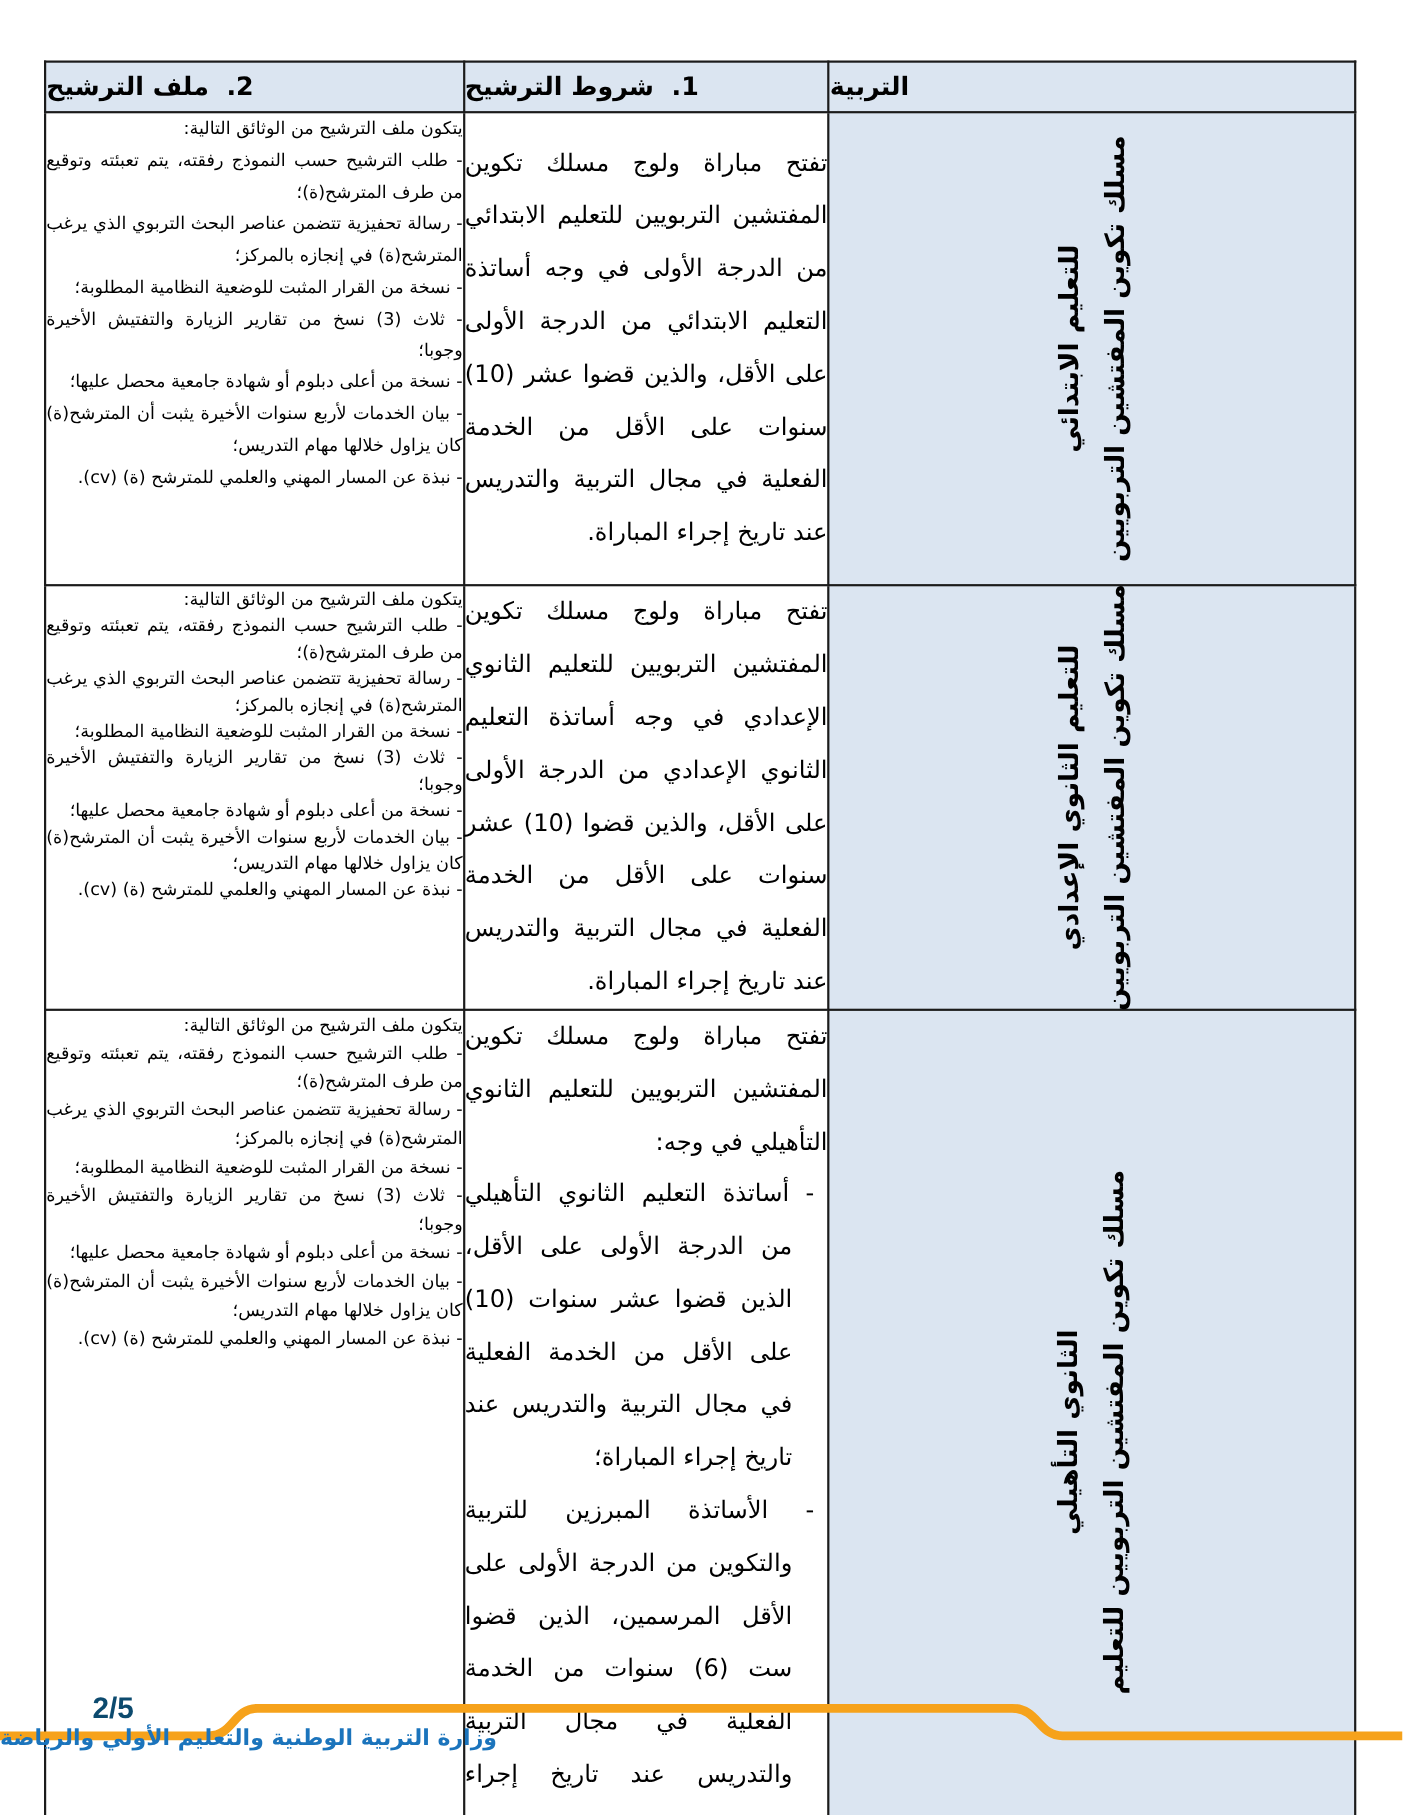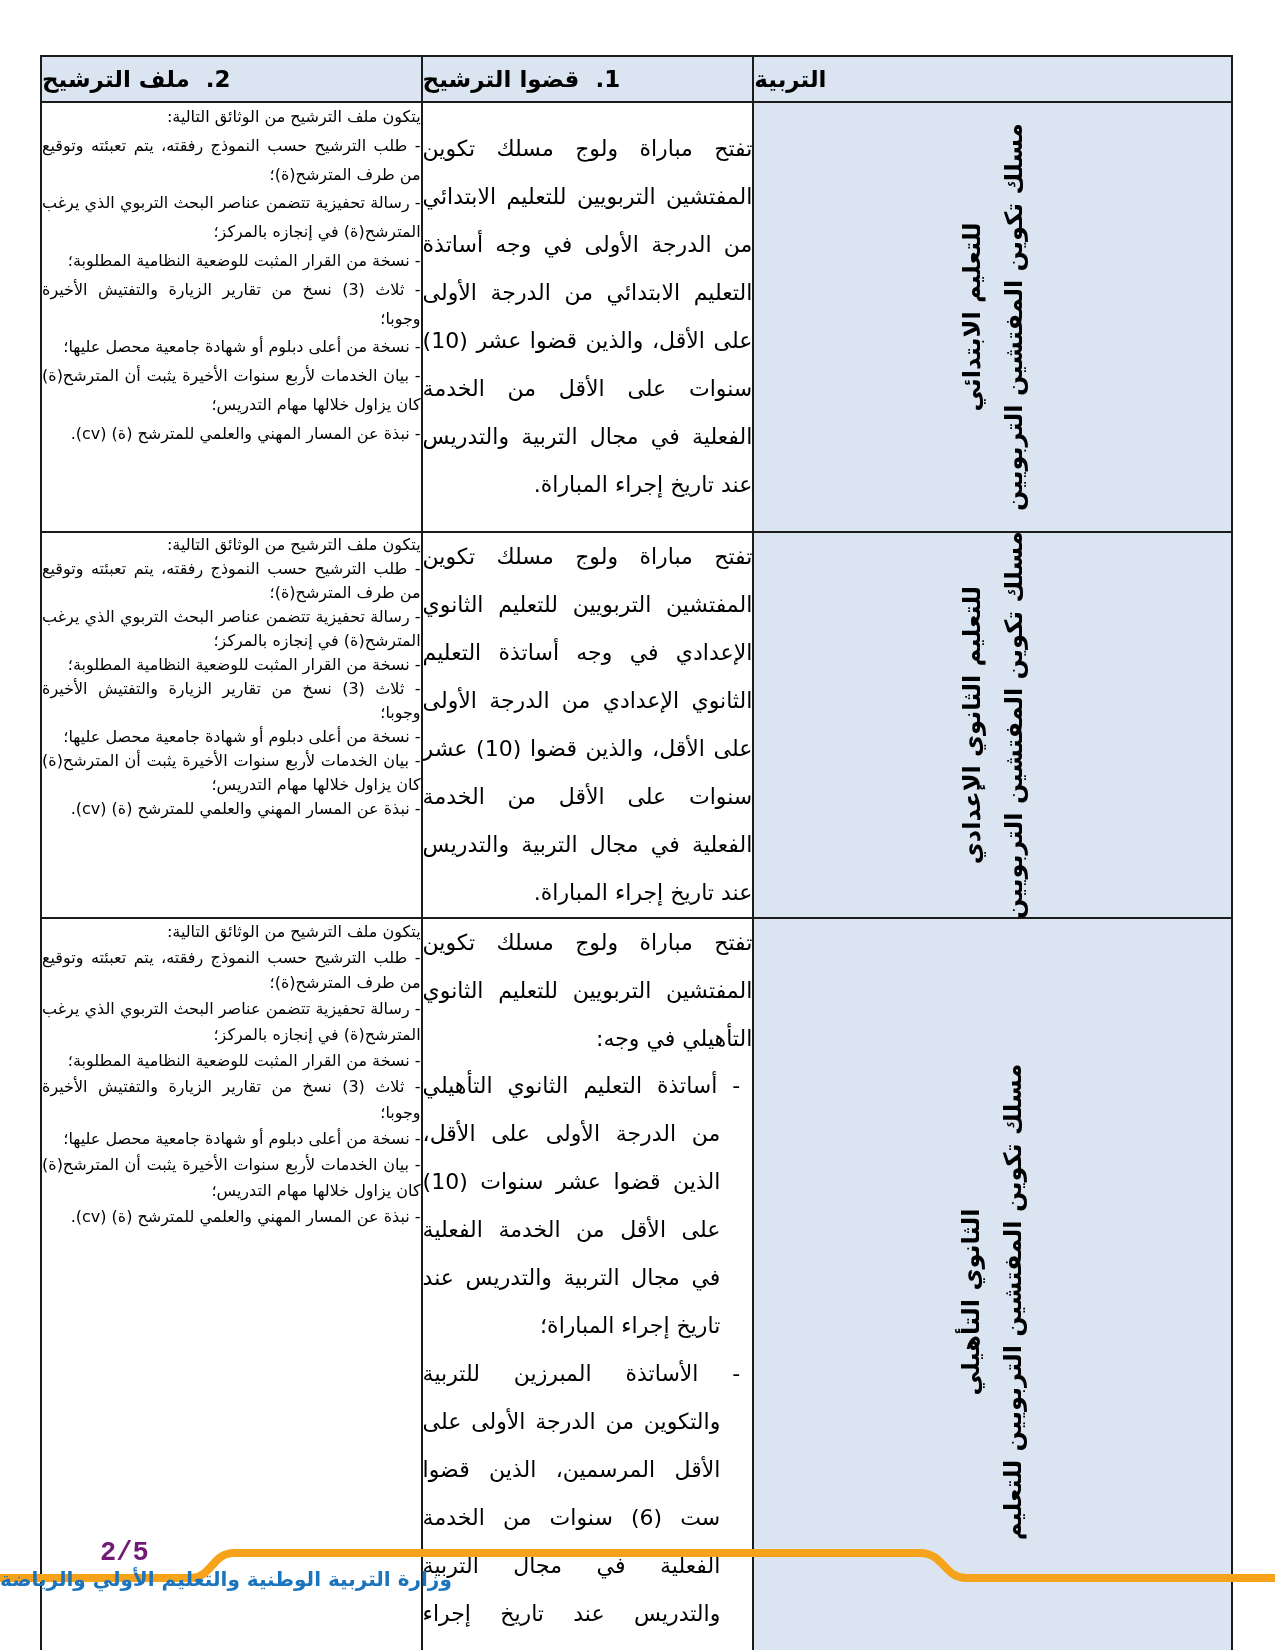--- a/index.html
+++ b/index.html
@@ -76,25 +76,24 @@
   .r1 .file-cell{line-height:1.8;}
   .r2 .file-cell{line-height:1.5;}
   .r3 .file-cell{line-height:1.62;}
   .main-table p{margin:0;}
   .cond-item{padding-right:32px;text-indent:-20px;}
   
   .pagenum{
     position:absolute;
     left:84px;
     top:1538px;
-    font-family:Liberation Mono, monospace;
+    font-family:Liberation Sans, sans-serif;
     font-weight:bold;
     font-size:27px;
-    color:#701a75;
-    margin-left:16px;
+    color:#0c4a6e;
   }
   .ribbon{position:absolute;left:0;top:1538px;}
   .fline1{
     position:absolute;
     left:0;
     top:1567px;
     width:1130px;
     text-align:left;
     direction:rtl;
     color:#1b74bc;
@@ -122,21 +121,21 @@
   <table class="main-table" dir="rtl">
     <colgroup>
       <col class="col-track">
       <col class="col-cond">
       <col class="col-file">
     </colgroup>
     <tbody>
         <tr class="header-row">
       <th>التربية</th>
       <th>
-        <span class="hnum">1.</span><span>قضوا الترشيح</span>
+        <span class="hnum">1.</span><span>شروط الترشيح</span>
       </th>
       <th>
         <span class="hnum">2.</span><span>ملف الترشيح</span>
       </th>
     </tr>
 
     <tr class="r1">
       <td class="track-cell">
         <div class="vwrap">
           <div class="rot">

